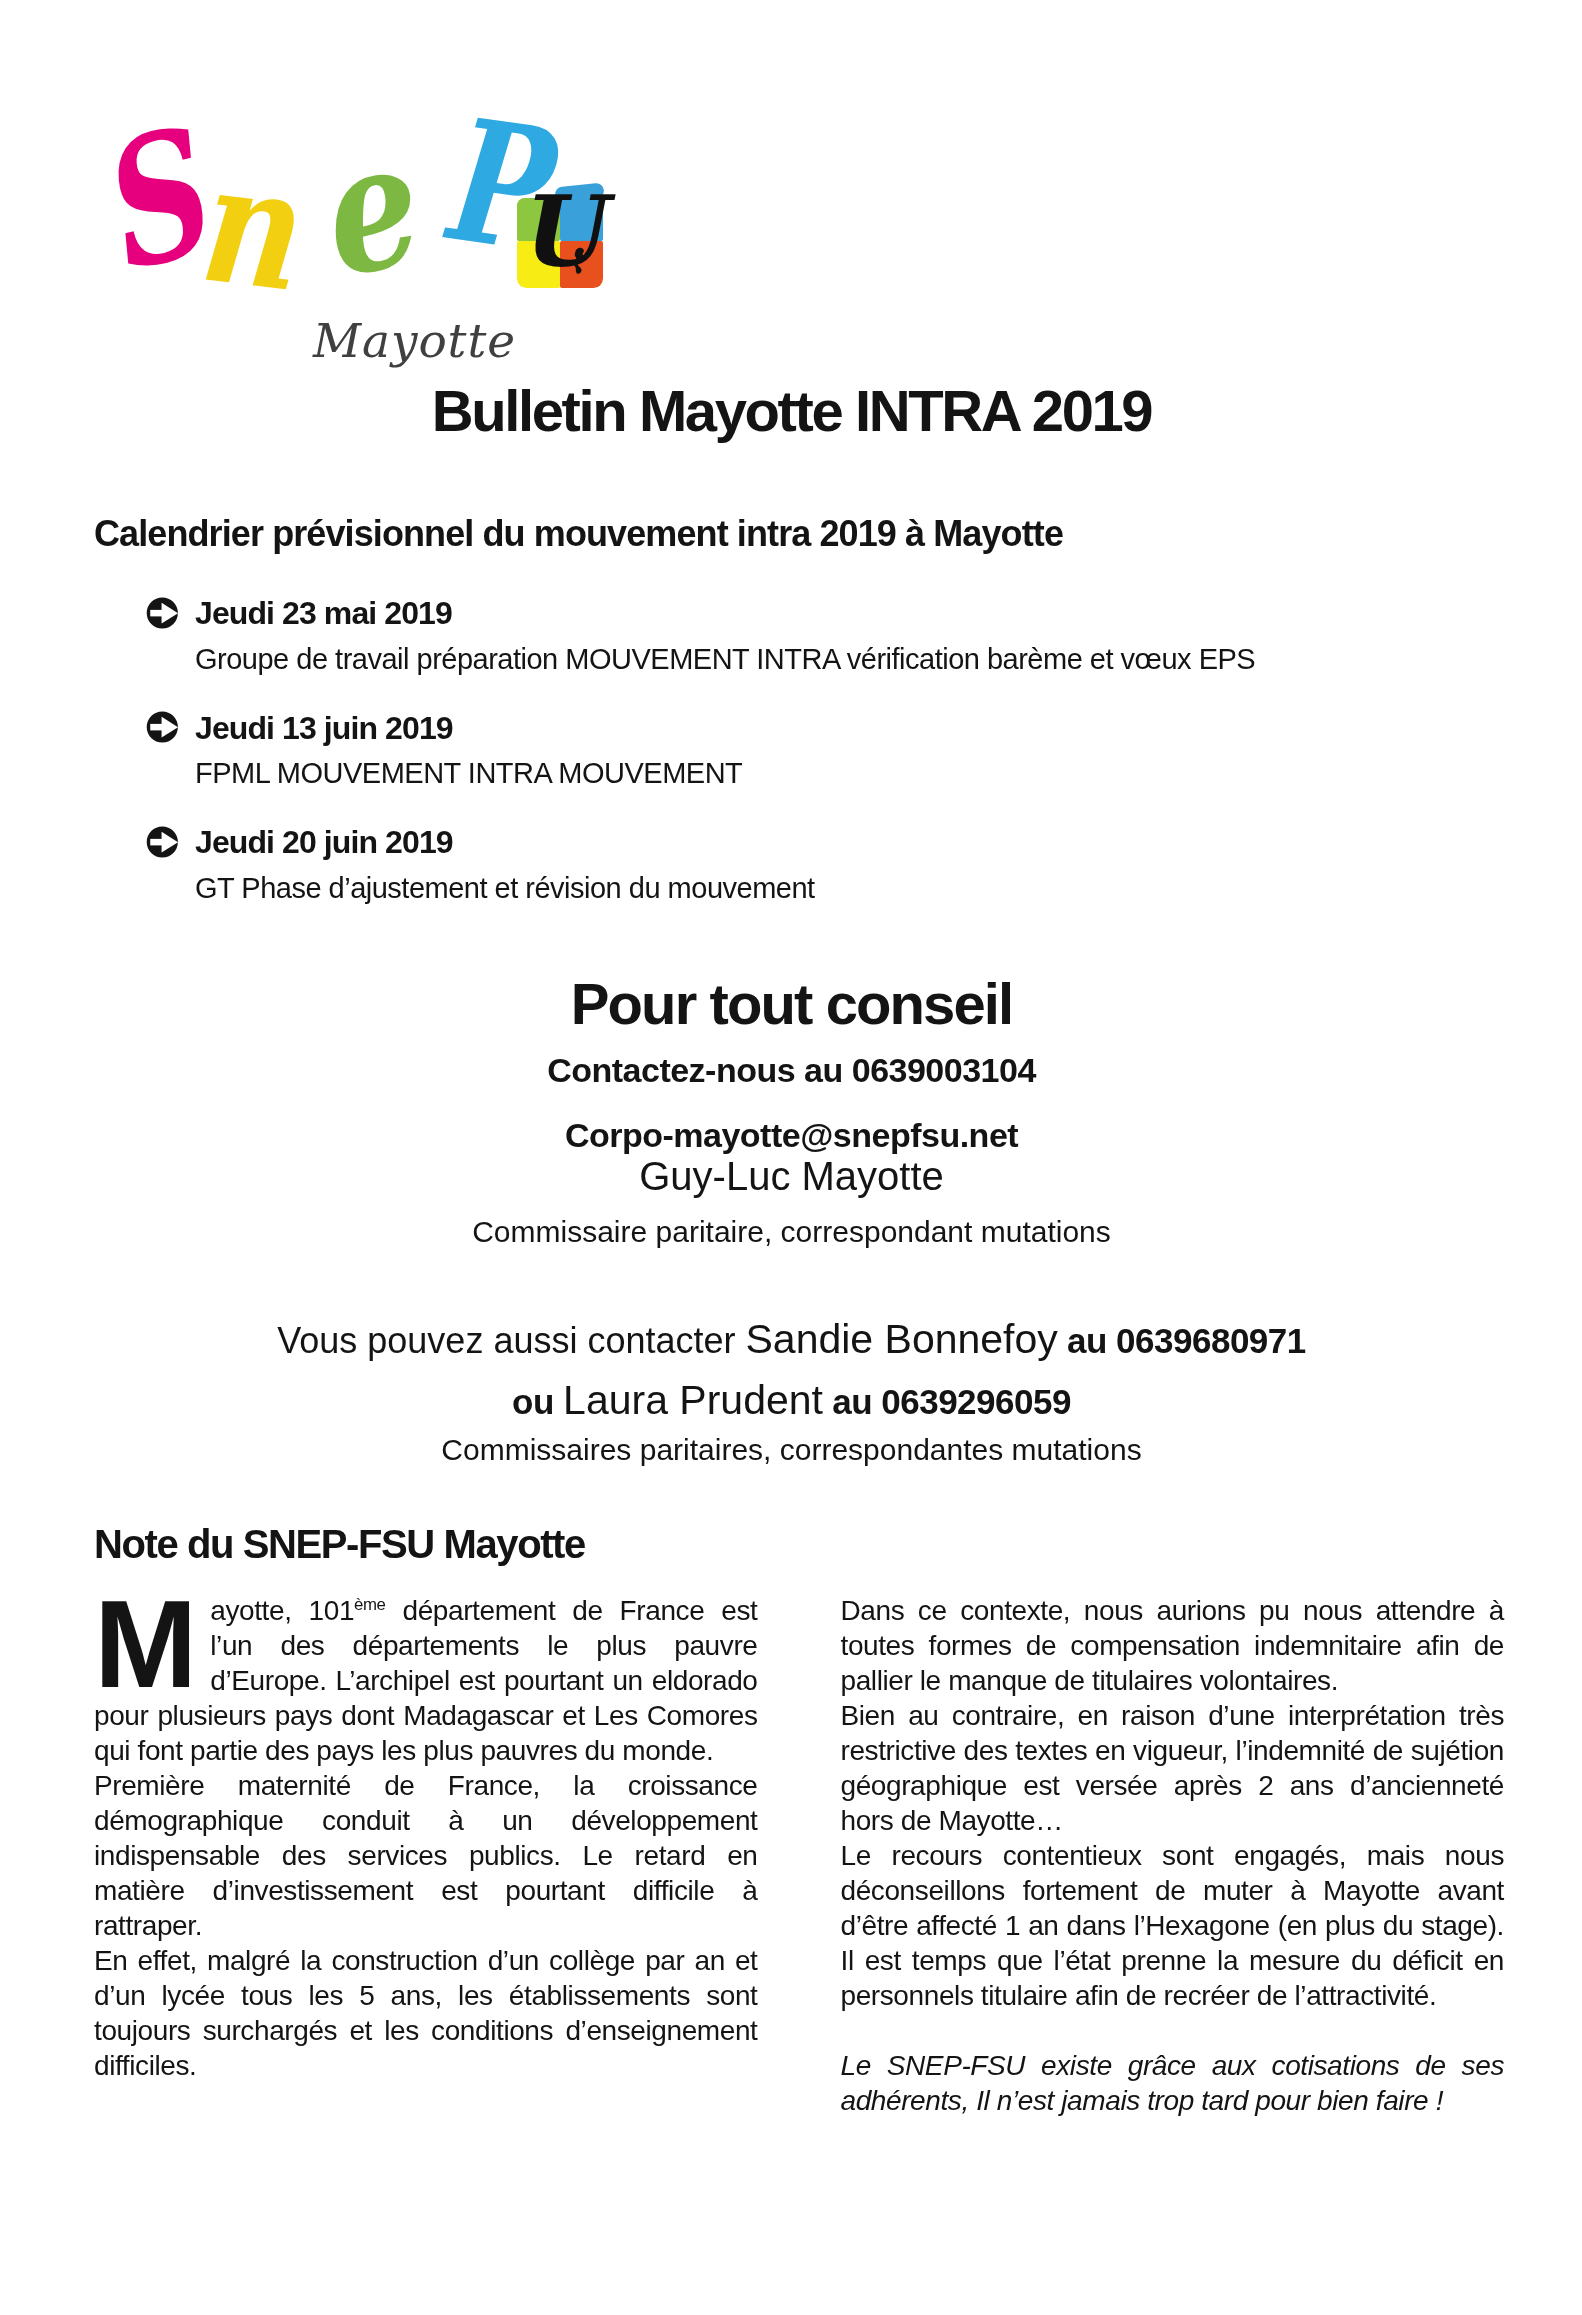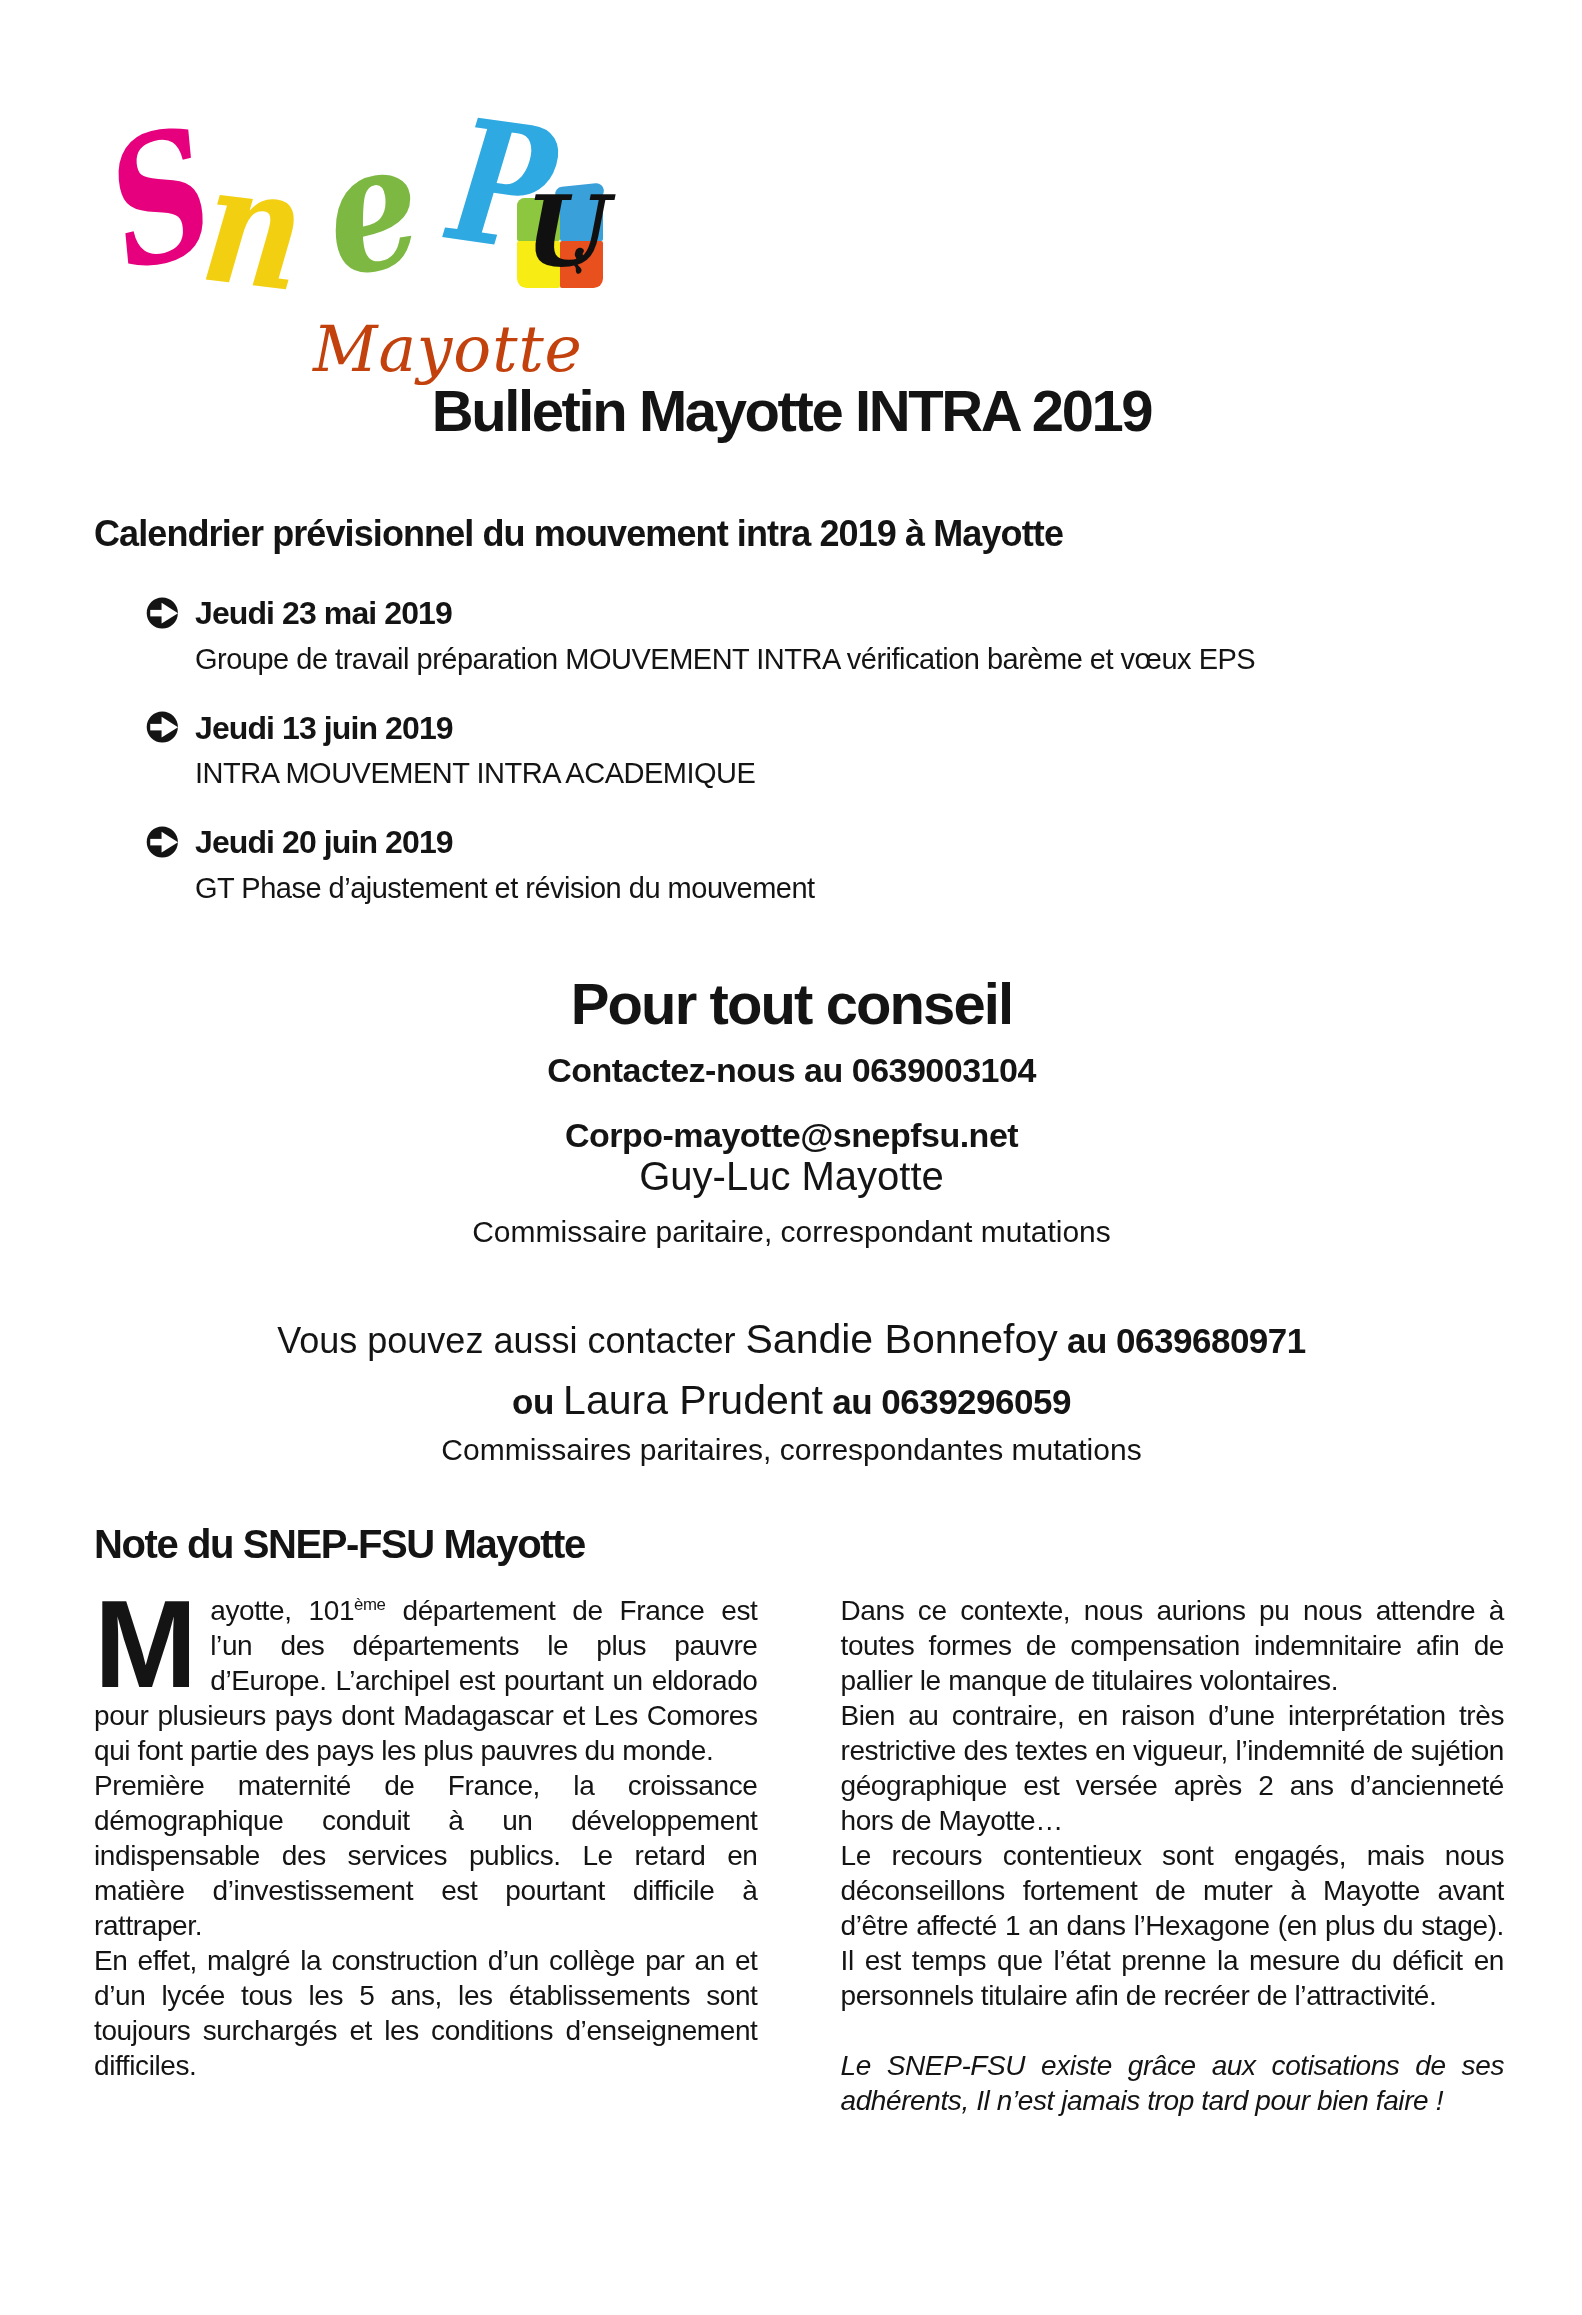--- a/index.html
+++ b/index.html
@@ -33,21 +33,21 @@
     background:#3aa0da; border-radius:7.5px; transform:rotate(-6deg); }
   .fsu-u {
     position:absolute; left:7.5px; top:-15px; width:87px; text-align:center;
     font-family:"DejaVu Serif", serif; font-weight:bold; font-style:italic;
     font-size:98px; line-height:1; color:#101010;
   }
   .island { position:absolute; left:53px; top:49px; }
   .logo-region {
     position:absolute; left:224px; top:209px;
     font-family:"DejaVu Serif", serif; font-style:italic;
-    font-size:63px; color:#c2410c; letter-spacing:0.9px;
+    font-size:47px; color:#404040; letter-spacing:0.9px;
   }
 
   
   .doc-title {
     position:absolute; left:0; top:377px; width:100%;
     text-align:center; font-weight:bold; font-size:58px; letter-spacing:-2.4px;
   }
   .doc-subtitle {
     position:absolute; left:94px; top:513px;
     font-weight:bold; font-size:36px; letter-spacing:-0.9px;text-align:center;
@@ -140,21 +140,21 @@
       <div class="cal-desc">Groupe de travail préparation MOUVEMENT INTRA vérification barème et vœux EPS</div>
     </div>
 
     <div class="cal-item">
       <svg class="cal-icon" viewBox="0 0 24 24">
         <circle cx="11.5" cy="12" r="11" fill="#141414"></circle>
         <rect x="3" y="9.8" width="10" height="4.6" fill="#ffffff"></rect>
         <polygon points="11,4.8 22.6,12.1 11,19.4" fill="#ffffff"></polygon>
       </svg>
       <div class="cal-date">Jeudi 13 juin 2019</div>
-      <div class="cal-desc">INTRA MOUVEMENT INTRA ACADEMIQUE</div>
+      <div class="cal-desc">FPML MOUVEMENT INTRA MOUVEMENT</div>
     </div>
 
     <div class="cal-item">
       <svg class="cal-icon" viewBox="0 0 24 24">
         <circle cx="11.5" cy="12" r="11" fill="#141414"></circle>
         <rect x="3" y="9.8" width="10" height="4.6" fill="#ffffff"></rect>
         <polygon points="11,4.8 22.6,12.1 11,19.4" fill="#ffffff"></polygon>
       </svg>
       <div class="cal-date">Jeudi 20 juin 2019</div>
       <div class="cal-desc">GT Phase d’ajustement et révision du mouvement</div>

